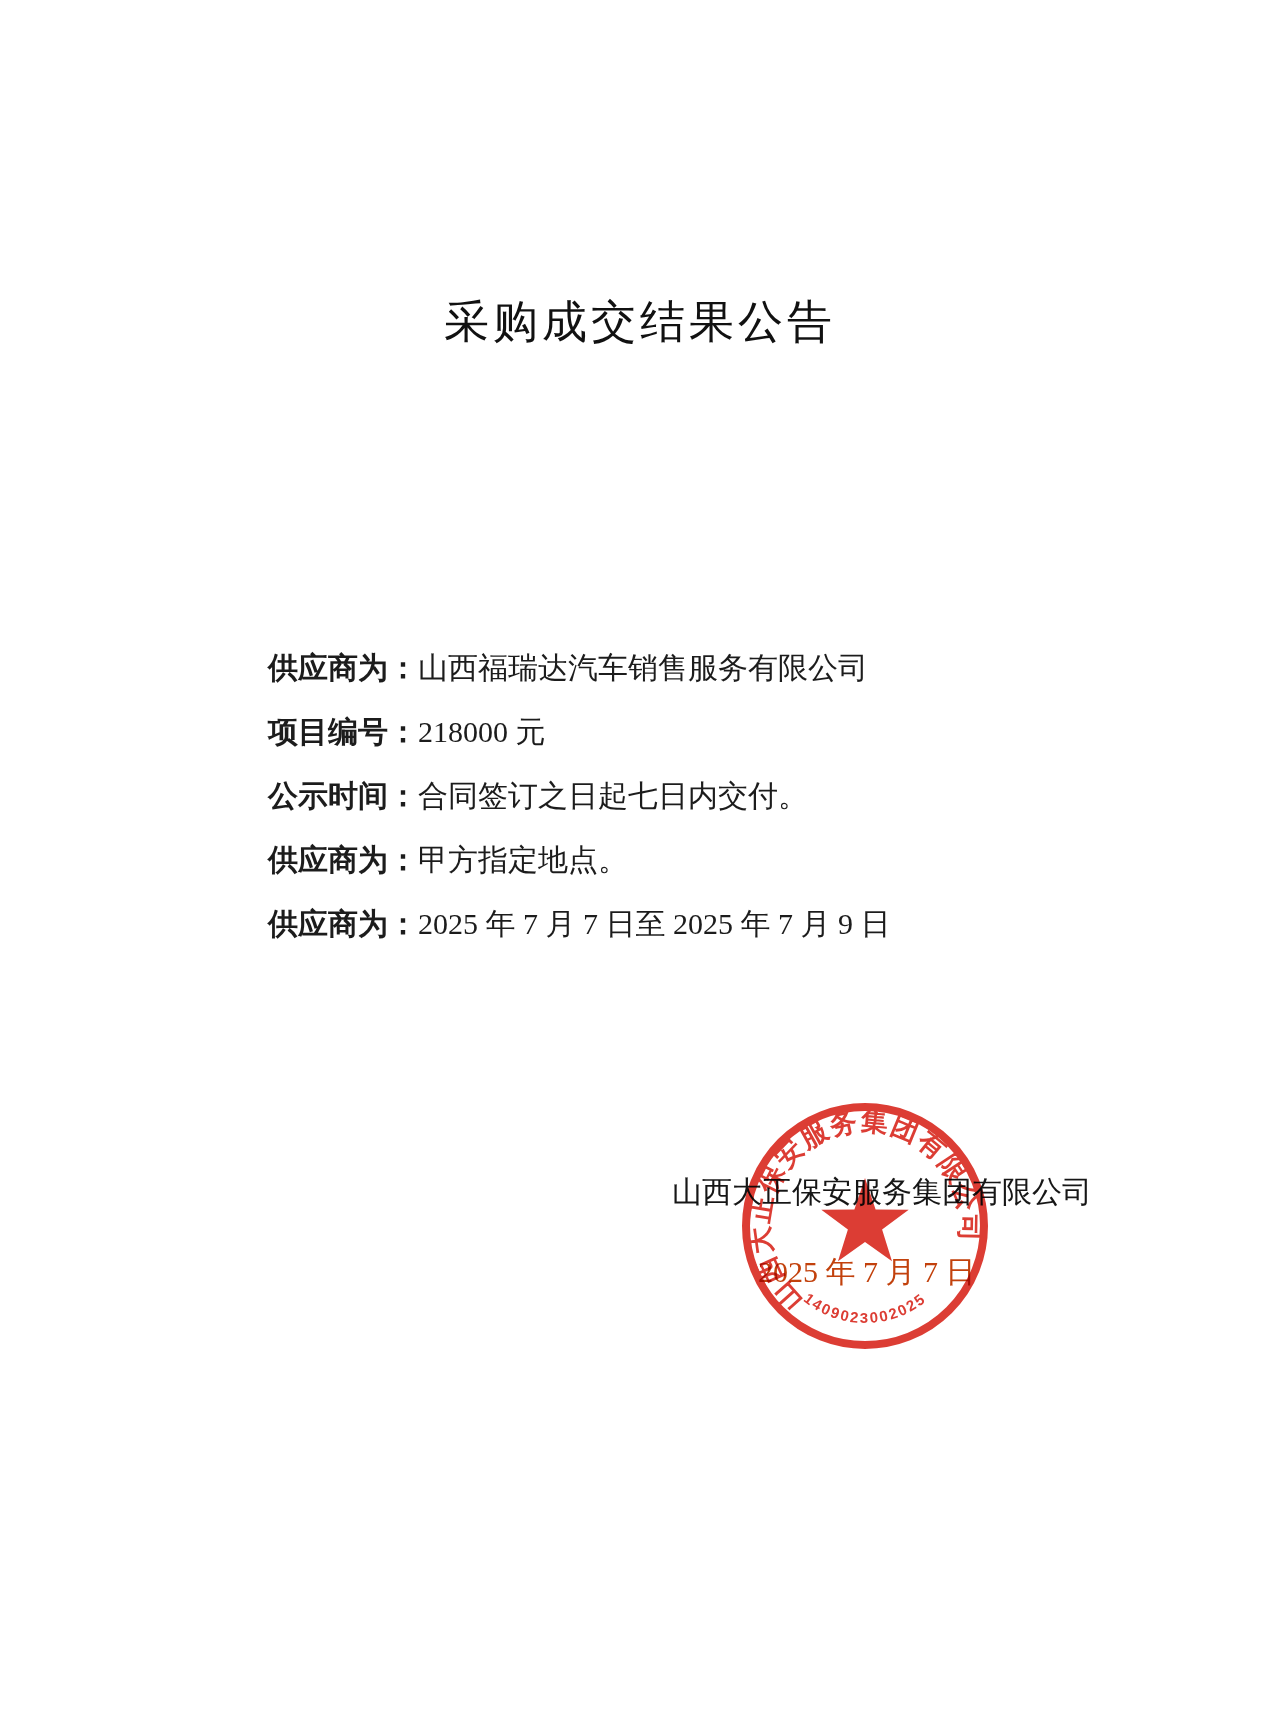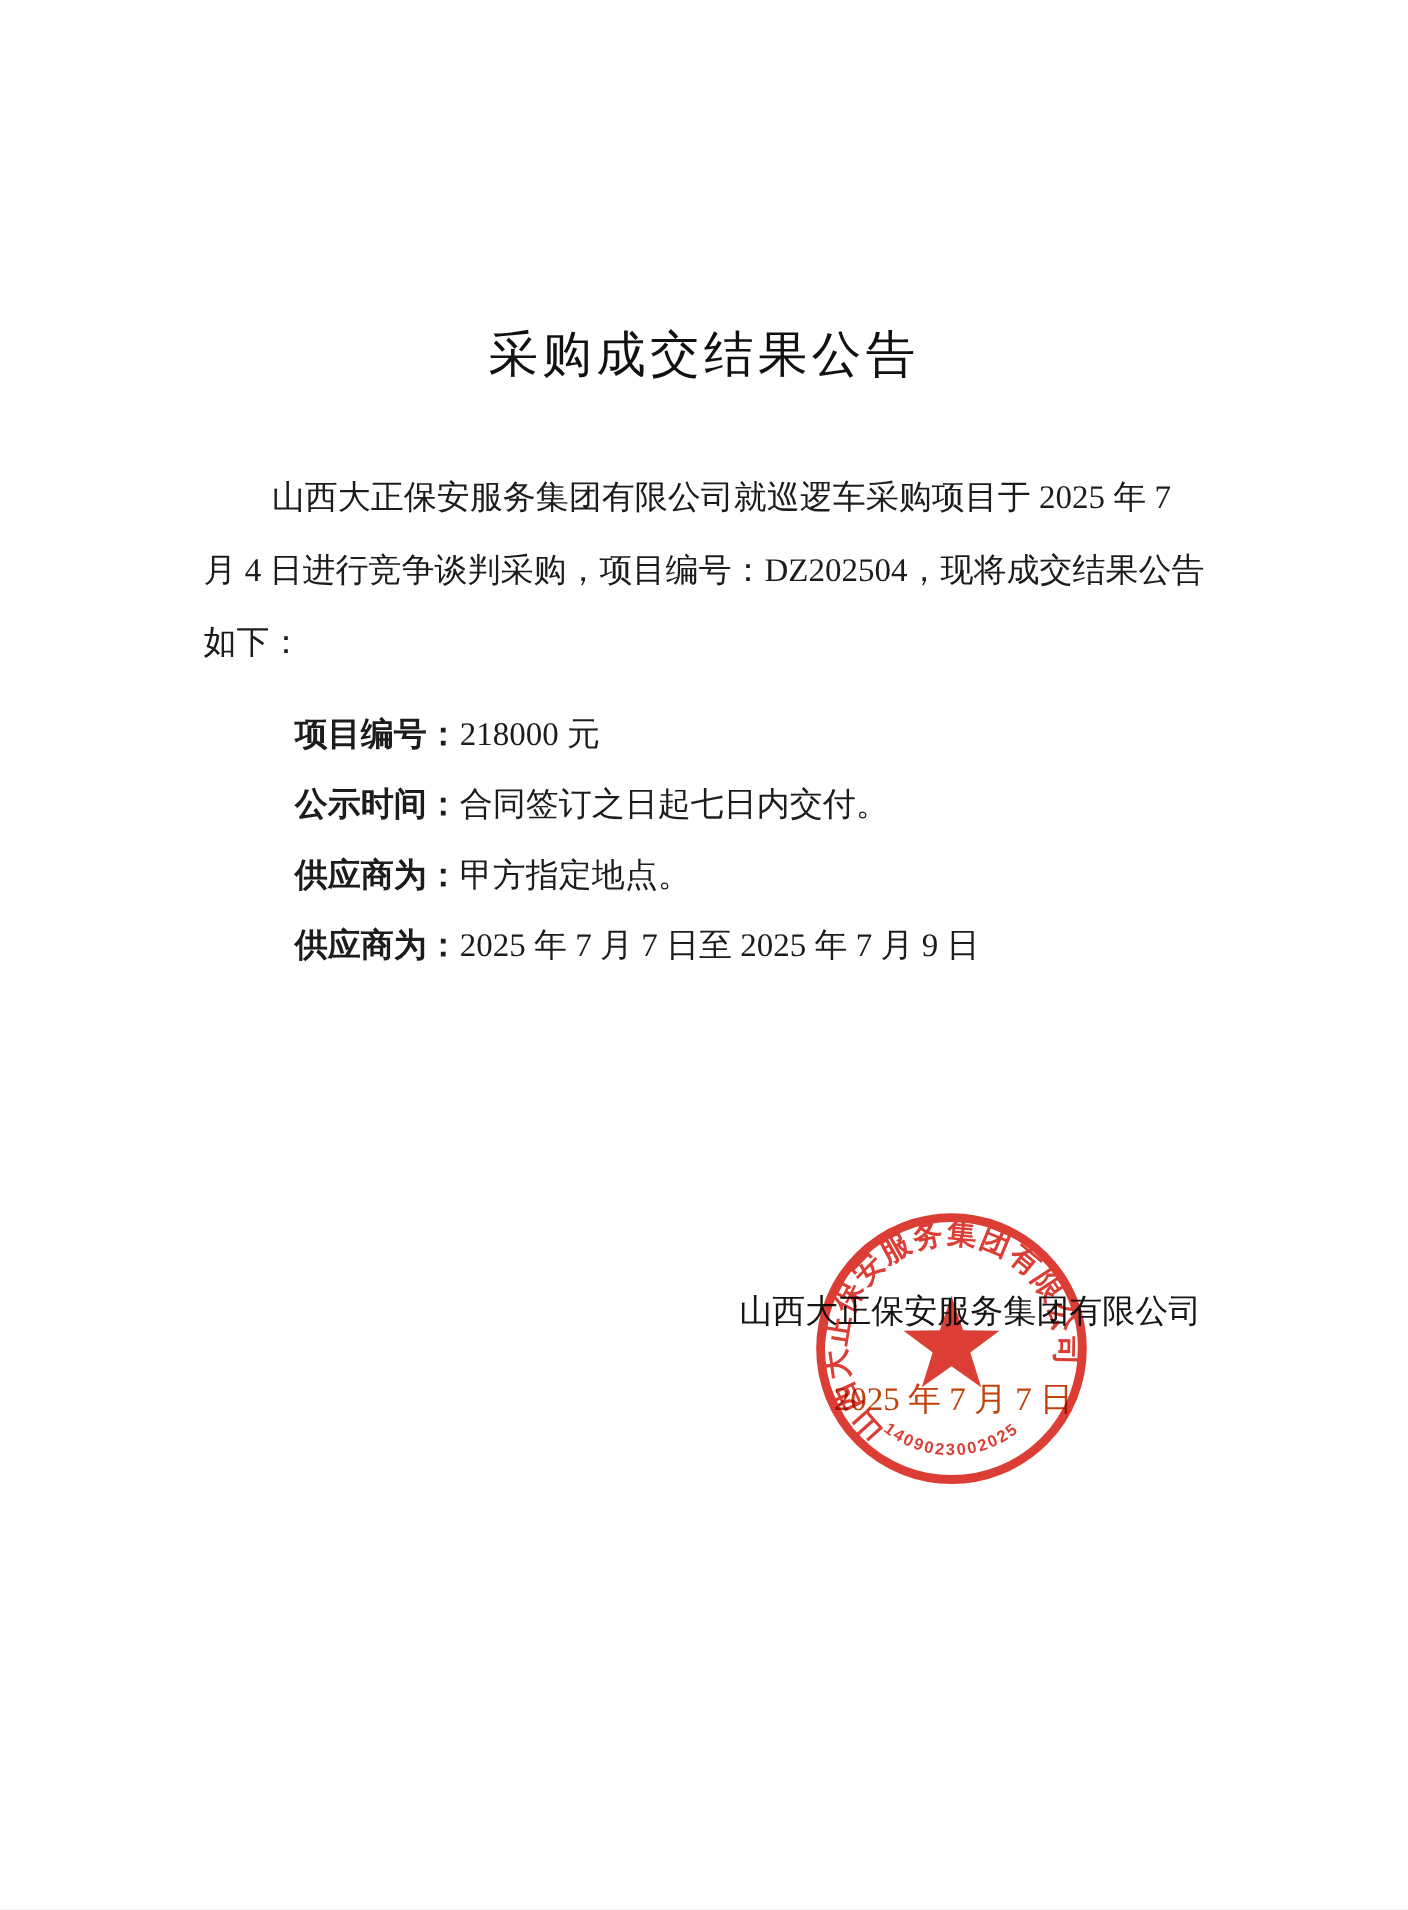--- a/index.html
+++ b/index.html
@@ -81,27 +81,25 @@
   }
   .seal .star{fill:var(--seal-color,#d8281e);}
 </style>
 </head>
 <body>
 
 <div class="page">
 
   <h1 class="title">采购成交结果公告</h1>
 
-  <div class="para">
-    <div class="pline indent">山西大正保安服务集团有限公司就巡逻车采购项目于 2025 年 7</div>
-    <div class="pline">月 4 日进行竞争谈判采购，项目编号：DZ202504，现将成交结果公告</div>
-    <div class="pline">如下：</div>
-  </div>
 
   <div class="items">
+    <div class="item">
+      <span class="label">供应商为：</span><span class="value">山西福瑞达汽车销售服务有限公司</span>
+    </div>
     <div class="item">
       <span class="label">项目编号：</span><span class="value">218000 元</span>
     </div>
     <div class="item">
       <span class="label">公示时间：</span><span class="value">合同签订之日起七日内交付。</span>
     </div>
     <div class="item">
       <span class="label">供应商为：</span><span class="value">甲方指定地点。</span>
     </div>
     <div class="item">

